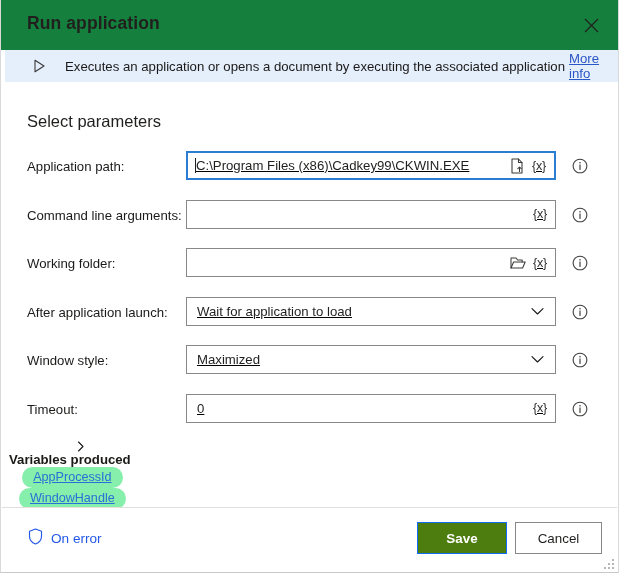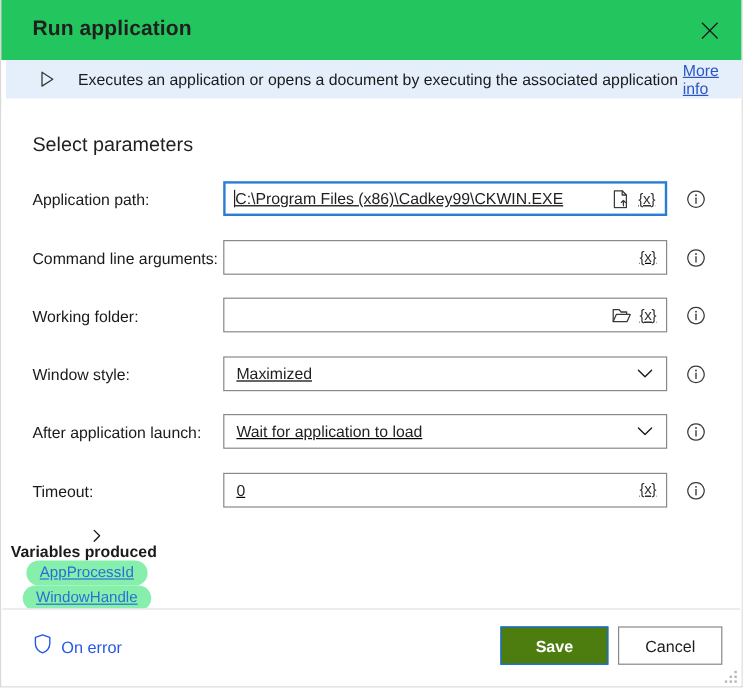--- a/index.html
+++ b/index.html
@@ -26,21 +26,21 @@
     border-bottom: 1px solid #c8c8c8;
     overflow: hidden;
   }
 
   
   .titlebar {
     position: absolute;
     left: 0; top: 0;
     width: 100%;
     height: 50px;
-    background: #22c55e;
+    background: #15803d;
   }
   .title-text {
     position: absolute;
     left: 26px;
     top: 13px;
     font-size: 17.5px;
     color: #201f1e;
     font-weight: 600;
     letter-spacing: 0.1px;
   }
@@ -383,41 +383,41 @@
               <span class="var-token">{x}</span>
             </div>
           </div>
           <div class="info-icon"><svg width="16" height="16" viewBox="0 0 16 16">
               <path d="M8 1.2 A6.8 6.8 0 1 1 7.99 1.2 Z" fill="none" stroke="#3b3a39" stroke-width="1.05" stroke-linejoin="round" stroke-linecap="round"></path>
               <path d="M8 6.9 V11.4" fill="none" stroke="#3b3a39" stroke-width="1.15" stroke-linejoin="round" stroke-linecap="round"></path>
               <circle cx="8" cy="4.7" r="0.78" fill="#3b3a39"></circle>
             </svg></div>
         </div>
         <div class="row">
-          <div class="row-label">Window style:</div>
+          <div class="row-label">After application launch:</div>
           <div class="field">
-            <div class="field-value">Maximized</div>
+            <div class="field-value">Wait for application to load</div>
             <div class="field-icons">
               <div class="chevron">
                 <svg width="13" height="9" viewBox="0 0 13 9">
                   <path d="M1 1.6 L6.5 7 L12 1.6" fill="none" stroke="#1b1a19" stroke-width="1.15" stroke-linejoin="round" stroke-linecap="round"></path>
                 </svg>
               </div>
             </div>
           </div>
           <div class="info-icon"><svg width="16" height="16" viewBox="0 0 16 16">
               <path d="M8 1.2 A6.8 6.8 0 1 1 7.99 1.2 Z" fill="none" stroke="#3b3a39" stroke-width="1.05" stroke-linejoin="round" stroke-linecap="round"></path>
               <path d="M8 6.9 V11.4" fill="none" stroke="#3b3a39" stroke-width="1.15" stroke-linejoin="round" stroke-linecap="round"></path>
               <circle cx="8" cy="4.7" r="0.78" fill="#3b3a39"></circle>
             </svg></div>
         </div>
         <div class="row">
-          <div class="row-label">After application launch:</div>
+          <div class="row-label">Window style:</div>
           <div class="field">
-            <div class="field-value">Wait for application to load</div>
+            <div class="field-value">Maximized</div>
             <div class="field-icons">
               <div class="chevron">
                 <svg width="13" height="9" viewBox="0 0 13 9">
                   <path d="M1 1.6 L6.5 7 L12 1.6" fill="none" stroke="#1b1a19" stroke-width="1.15" stroke-linejoin="round" stroke-linecap="round"></path>
                 </svg>
               </div>
             </div>
           </div>
           <div class="info-icon"><svg width="16" height="16" viewBox="0 0 16 16">
               <path d="M8 1.2 A6.8 6.8 0 1 1 7.99 1.2 Z" fill="none" stroke="#3b3a39" stroke-width="1.05" stroke-linejoin="round" stroke-linecap="round"></path>

